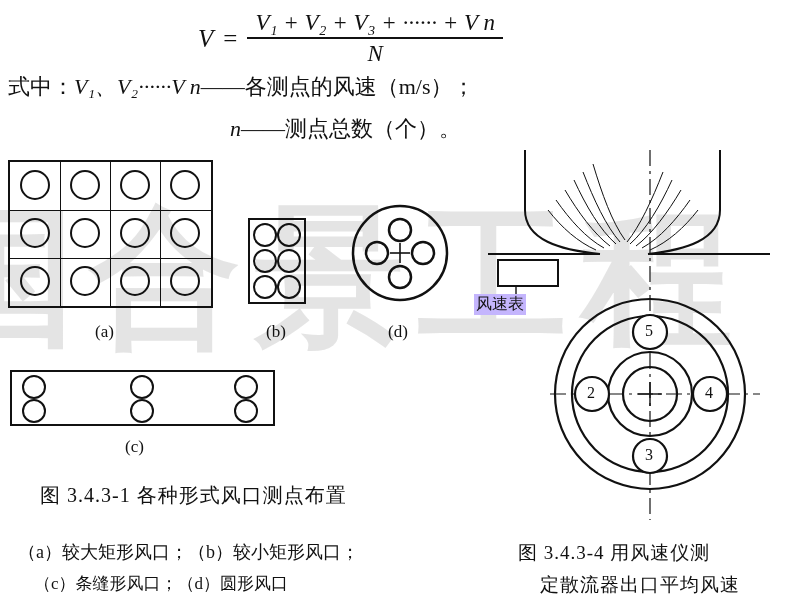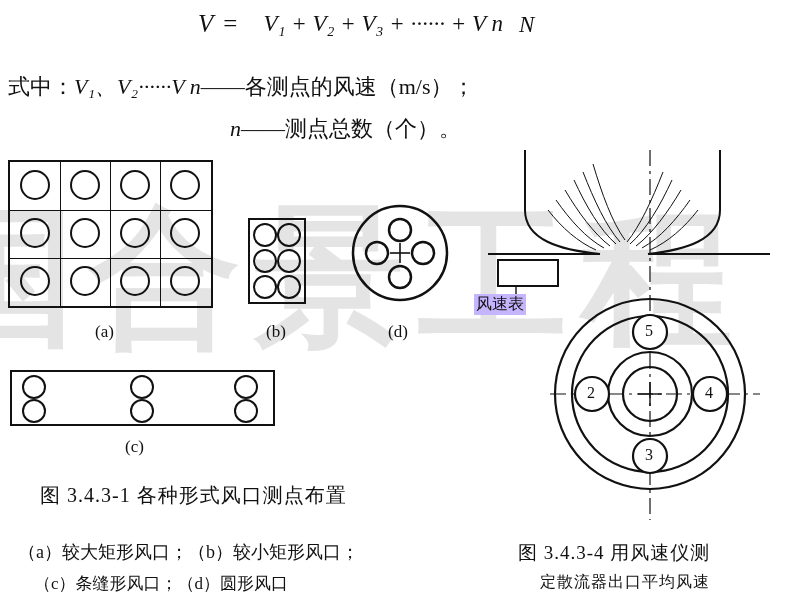--- a/index.html
+++ b/index.html
@@ -36,21 +36,21 @@
   .formula-row{
     position:absolute;left:0;top:6px;width:800px;height:58px;
   }
   .formula{
     position:absolute;left:198px;top:4px;
     display:flex;align-items:center;
     font-family:"Liberation Serif", serif;
     font-style:italic;
     font-size:25px;
   }
-  .frac{display:inline-flex;flex-direction:row;align-items:center;margin-left:8px;text-align:right;}
+  .frac{display:inline-flex;flex-direction:column;align-items:center;text-align:right;}
   .frac .num{padding:0 8px 1px 8px;font-size:23px;white-space:nowrap;}
   .frac .bar{height:2px;background:#111;width:100%;}
   .frac .den{padding:2px 8px 0 8px;font-size:23px;}
   .eqno{
     position:absolute;right:8px;top:12px;
     font-size:23px;font-family:"Liberation Serif", serif;
   }
 
   
   .expl1{position:absolute;left:8px;top:72px;font-size:22px;}
@@ -78,21 +78,21 @@
   
   .figC{position:absolute;left:10px;top:370px;width:265px;height:56px;
         border:2px solid #111;box-sizing:border-box;}
   .lblC{position:absolute;left:125px;top:437px;font-size:17px;}
 
   
   .cap1{position:absolute;left:40px;top:482px;font-size:20px;letter-spacing:1px;}
   .cap2{position:absolute;left:18px;top:540px;font-size:18px;}
   .cap3{position:absolute;left:34px;top:572px;font-size:17px;}
   .cap4{position:absolute;left:518px;top:540px;font-size:19px;letter-spacing:1px;}
-  .cap5{position:absolute;left:540px;top:572px;font-size:16px;letter-spacing:1px;}
+  .cap5{position:absolute;left:540px;top:572px;font-size:19px;letter-spacing:1px;}
 
   
   .right{position:absolute;left:470px;top:150px;width:330px;height:370px;}
   .anemo-label{position:absolute;left:474px;top:294px;font-size:16px;
     background:#c4b5fd;padding:0 2px;}
   .numlbl{position:absolute;font-size:16px;font-family:"Liberation Serif",serif;}
 </style>
 </head>
 <body>
 

